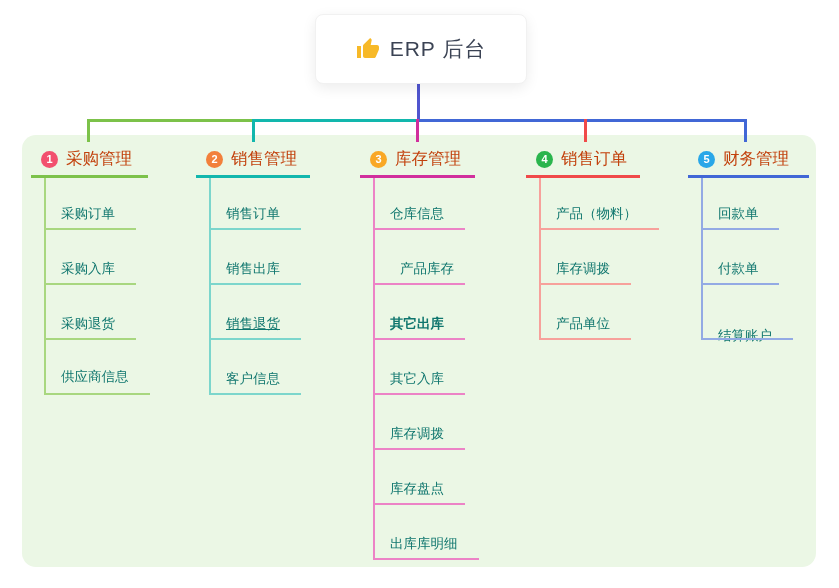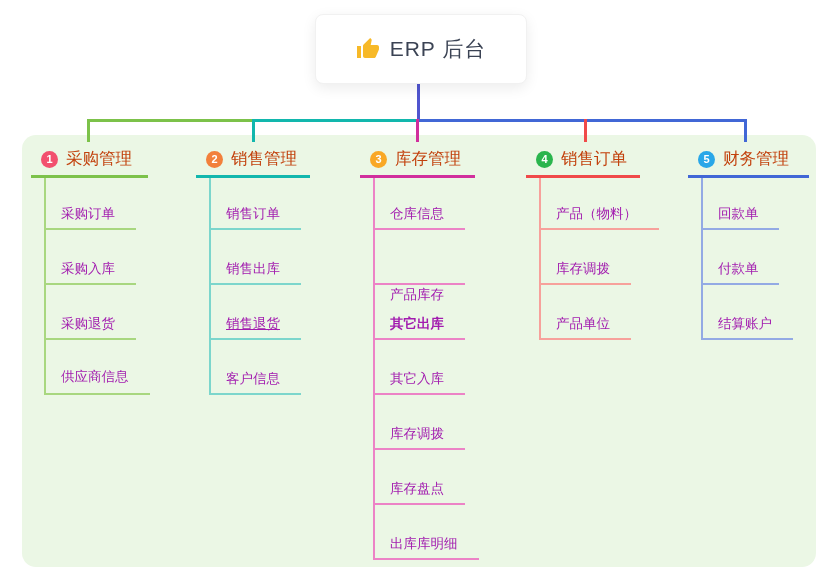--- a/index.html
+++ b/index.html
@@ -10,21 +10,21 @@
   .root-node{position:absolute;left:315px;top:14px;width:210px;height:68px;background:#ffffff;
         border:1px solid #f1f1f1;border-radius:8px;box-shadow:0 4px 14px rgba(0,0,0,.08);
         display:flex;align-items:center;justify-content:center;gap:10px;}
   .root-label{font-size:21px;color:#3b4354;letter-spacing:1px;}
   .thumb{display:flex;align-items:center;}
   .seg{position:absolute;}
   .branch-title{position:absolute;display:flex;align-items:center;gap:8px;height:20px;}
   .badge{width:17px;height:17px;border-radius:50%;color:#fff;font-size:11px;font-weight:bold;
          display:flex;align-items:center;justify-content:center;flex:0 0 17px;}
   .btitle{font-size:16.5px;color:#c2410c;white-space:nowrap;}
-  .child-label{position:absolute;font-size:13.5px;color:#a21caf;white-space:nowrap;line-height:18px;}
+  .child-label{position:absolute;font-size:13.5px;color:#0f766e;white-space:nowrap;line-height:18px;}
 </style>
 </head>
 <body>
 
 <div id="canvas">
   <div class="panel"></div>
 
   <div id="connectors">
       <div class="seg" style="left: 417px; top: 82px; width: 3px; height: 39px; background: rgb(80, 85, 207);"></div>
       <div class="seg" style="left: 87px; top: 119px; width: 167px; height: 3px; background: rgb(124, 194, 74);"></div>
@@ -76,21 +76,21 @@
       <div class="child-label" style="left: 226px; top: 370px;">客户信息</div>
       <div class="seg" style="left: 209px; top: 393px; width: 92px; height: 2px; background: rgb(124, 214, 204);"></div>
       <div class="branch-title" style="left: 370px; top: 149px;">
         <span class="badge" style="background: rgb(249, 168, 37);">3</span>
         <span class="btitle">库存管理</span>
       </div>
       <div class="seg" style="left: 360px; top: 175px; width: 115px; height: 3px; background: rgb(209, 47, 157);"></div>
       <div class="seg" style="left: 373px; top: 178px; width: 2px; height: 382px; background: rgb(236, 131, 198);"></div>
       <div class="child-label" style="left: 390px; top: 205px; text-align: center;">仓库信息</div>
       <div class="seg" style="left: 373px; top: 228px; width: 92px; height: 2px; background: rgb(236, 131, 198);"></div>
-      <div class="child-label" style="left: 390px; top: 260px; margin-top: 26px;">产品库存</div>
+      <div class="child-label" style="left: 400px; top: 260px;">产品库存</div>
       <div class="seg" style="left: 373px; top: 283px; width: 92px; height: 2px; background: rgb(236, 131, 198);"></div>
       <div class="child-label" style="left: 390px; top: 315px; font-weight: bold;">其它出库</div>
       <div class="seg" style="left: 373px; top: 338px; width: 92px; height: 2px; background: rgb(236, 131, 198);"></div>
       <div class="child-label" style="left: 390px; top: 370px;">其它入库</div>
       <div class="seg" style="left: 373px; top: 393px; width: 92px; height: 2px; background: rgb(236, 131, 198);"></div>
       <div class="child-label" style="left: 390px; top: 425px;">库存调拨</div>
       <div class="seg" style="left: 373px; top: 448px; width: 92px; height: 2px; background: rgb(236, 131, 198);"></div>
       <div class="child-label" style="left: 390px; top: 480px;">库存盘点</div>
       <div class="seg" style="left: 373px; top: 503px; width: 92px; height: 2px; background: rgb(236, 131, 198);"></div>
       <div class="child-label" style="left: 390px; top: 535px;">出库库明细</div>
@@ -110,16 +110,16 @@
       <div class="branch-title" style="left: 698px; top: 149px;">
         <span class="badge" style="background: rgb(41, 167, 232);">5</span>
         <span class="btitle">财务管理</span>
       </div>
       <div class="seg" style="left: 688px; top: 175px; width: 121px; height: 3px; background: rgb(65, 103, 214);"></div>
       <div class="seg" style="left: 701px; top: 178px; width: 2px; height: 162px; background: rgb(147, 170, 228);"></div>
       <div class="child-label" style="left: 718px; top: 205px;">回款单</div>
       <div class="seg" style="left: 701px; top: 228px; width: 78px; height: 2px; background: rgb(147, 170, 228);"></div>
       <div class="child-label" style="left: 718px; top: 260px;">付款单</div>
       <div class="seg" style="left: 701px; top: 283px; width: 78px; height: 2px; background: rgb(147, 170, 228);"></div>
-      <div class="child-label" style="left: 718px; top: 315px;">结算账户</div>
+      <div class="child-label" style="left: 718px; top: 327px;">结算账户</div>
       <div class="seg" style="left: 701px; top: 338px; width: 92px; height: 2px; background: rgb(147, 170, 228);"></div>
     </div>
 </div>
 
 </body></html>

